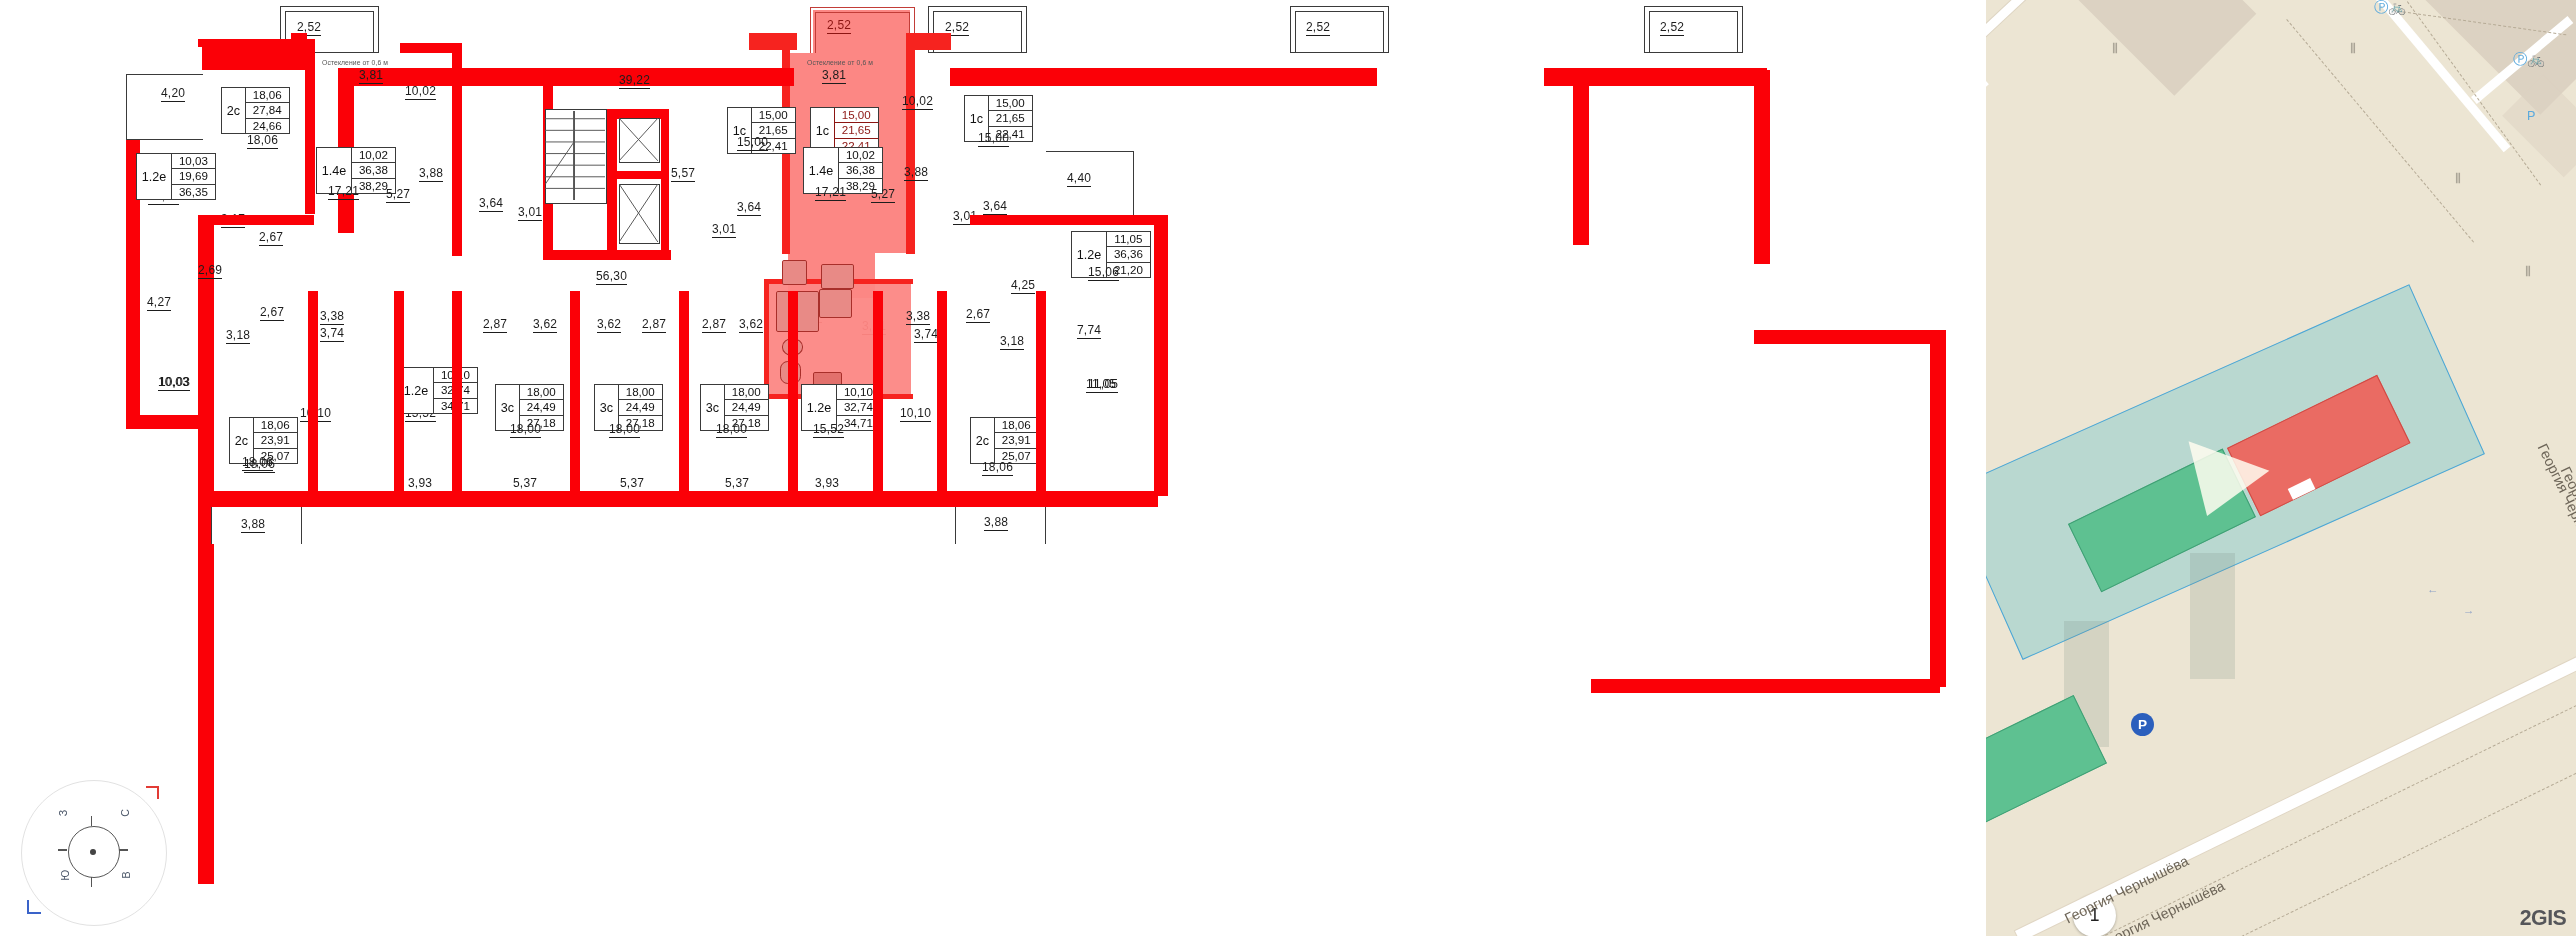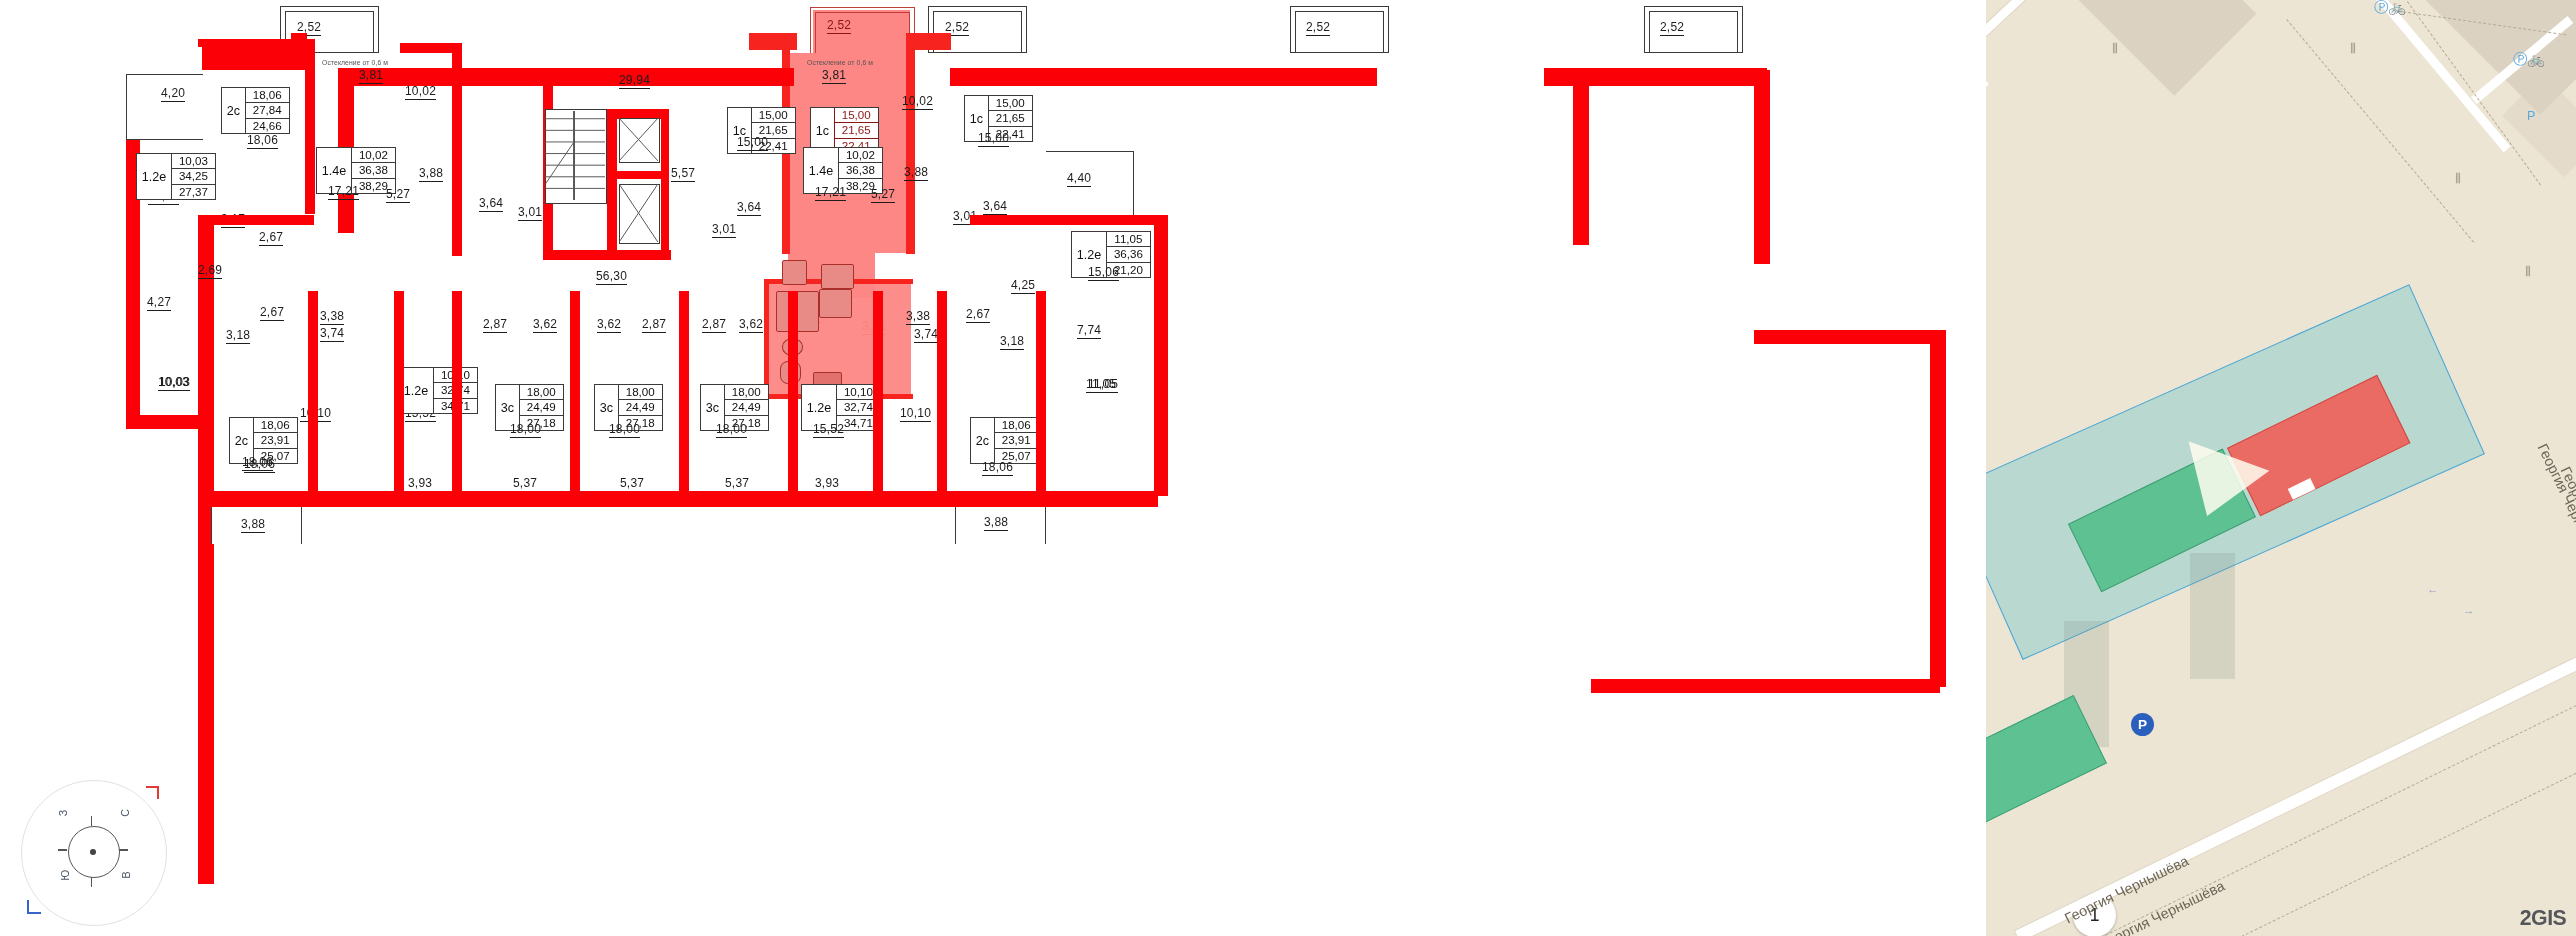--- a/index.html
+++ b/index.html
@@ -136,22 +136,22 @@
     <div class="wall" style="left:126px;top:136px;width:13.6px;height:291px;"></div>
     <div class="wall" style="left:126px;top:415px;width:87px;height:13.6px;"></div>
     <div class="tw" style="left:126px;top:74px;width:76px;height:64px;border-right:none;"></div>
     <div class="lbl" style="left:161px;top:87px;">4,20</div>
     <div class="lbl" style="left:148px;top:190px;">15,02</div>
 
     <div class="spec" style="left:136px;top:153px;">
       <div class="code">1.2e</div>
       <div class="nums">
         <span>10,03</span>
-        <span>34,25</span>
-        <span>27,37</span>
+        <span>19,69</span>
+        <span>36,35</span>
       </div>
     </div>
 
     <div class="spec" style="left:221px;top:87px;">
       <div class="code">2c</div>
       <div class="nums">
         <span>18,06</span>
         <span>27,84</span>
         <span>24,66</span>
       </div>
@@ -175,21 +175,21 @@
     </div>
     <div class="lbl" style="left:328px;top:185px;">17,21</div>
     <div class="lbl" style="left:221px;top:213px;">3,17</div>
     <div class="lbl" style="left:259px;top:231px;">2,67</div>
 
     <div class="lbl" style="left:386px;top:188px;">5,27</div>
     <div class="lbl" style="left:419px;top:167px;">3,88</div>
     <div class="lbl" style="left:518px;top:206px;">3,01</div>
     <div class="lbl" style="left:479px;top:197px;">3,64</div>
 
-    <div class="lbl" style="left:619px;top:74px;">29,94</div>
+    <div class="lbl" style="left:619px;top:74px;">39,22</div>
     <div class="lbl" style="left:671px;top:167px;">5,57</div>
     <div class="wall" style="left:543px;top:85px;width:9.7px;height:171px;"></div>
     <div class="wall" style="left:607px;top:109px;width:9.7px;height:147px;"></div>
     <div class="wall" style="left:607px;top:109px;width:60px;height:9.7px;"></div>
     <div class="wall" style="left:661px;top:109px;width:7.8px;height:147px;"></div>
     <div class="wall" style="left:607px;top:171px;width:62px;height:7.8px;"></div>
     <div class="wall" style="left:543px;top:250px;width:128px;height:9.7px;"></div>
 
     <div class="tw" style="left:545px;top:109px;width:60px;height:93px;"></div>
     <svg style="position:absolute;left:545px;top:109px;width:60px;height:93px;" viewBox="0 0 62 96" width="60" height="93">

